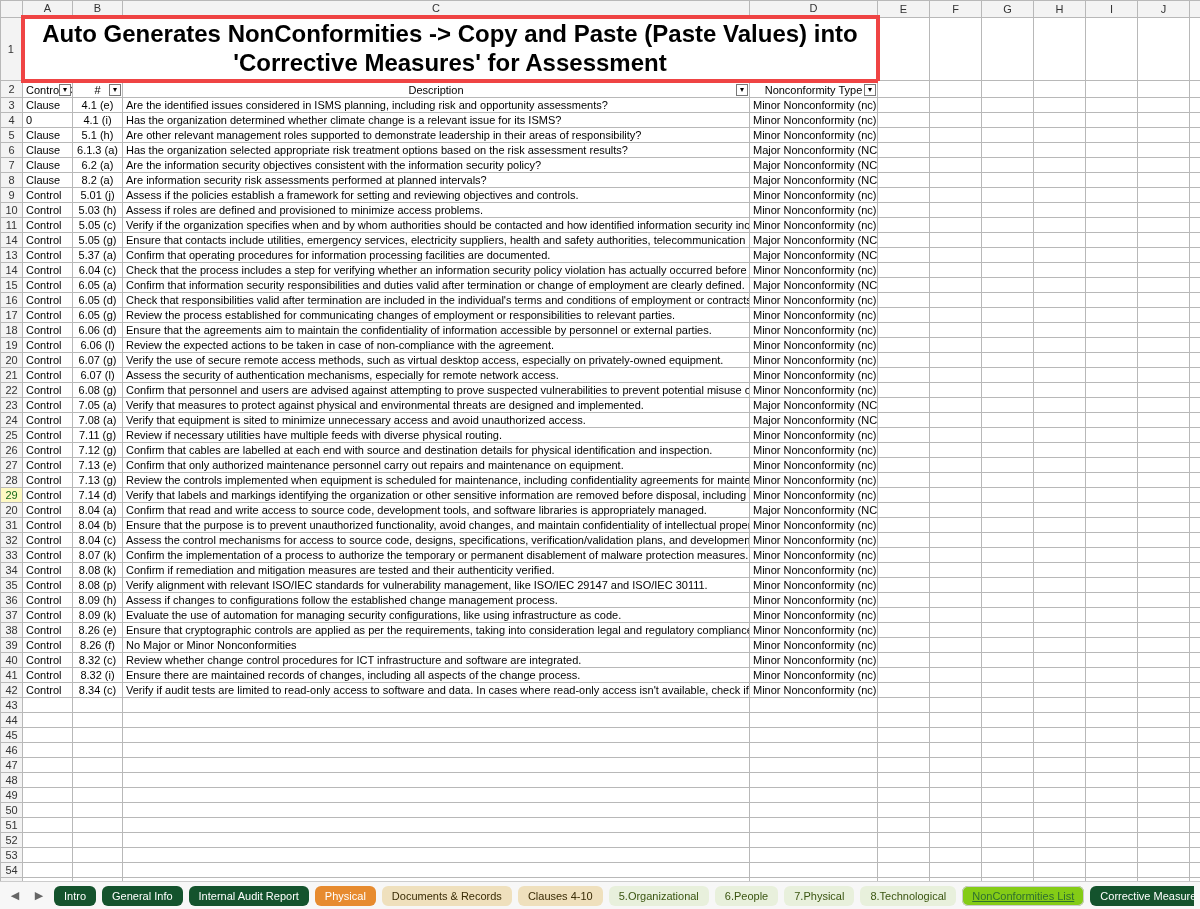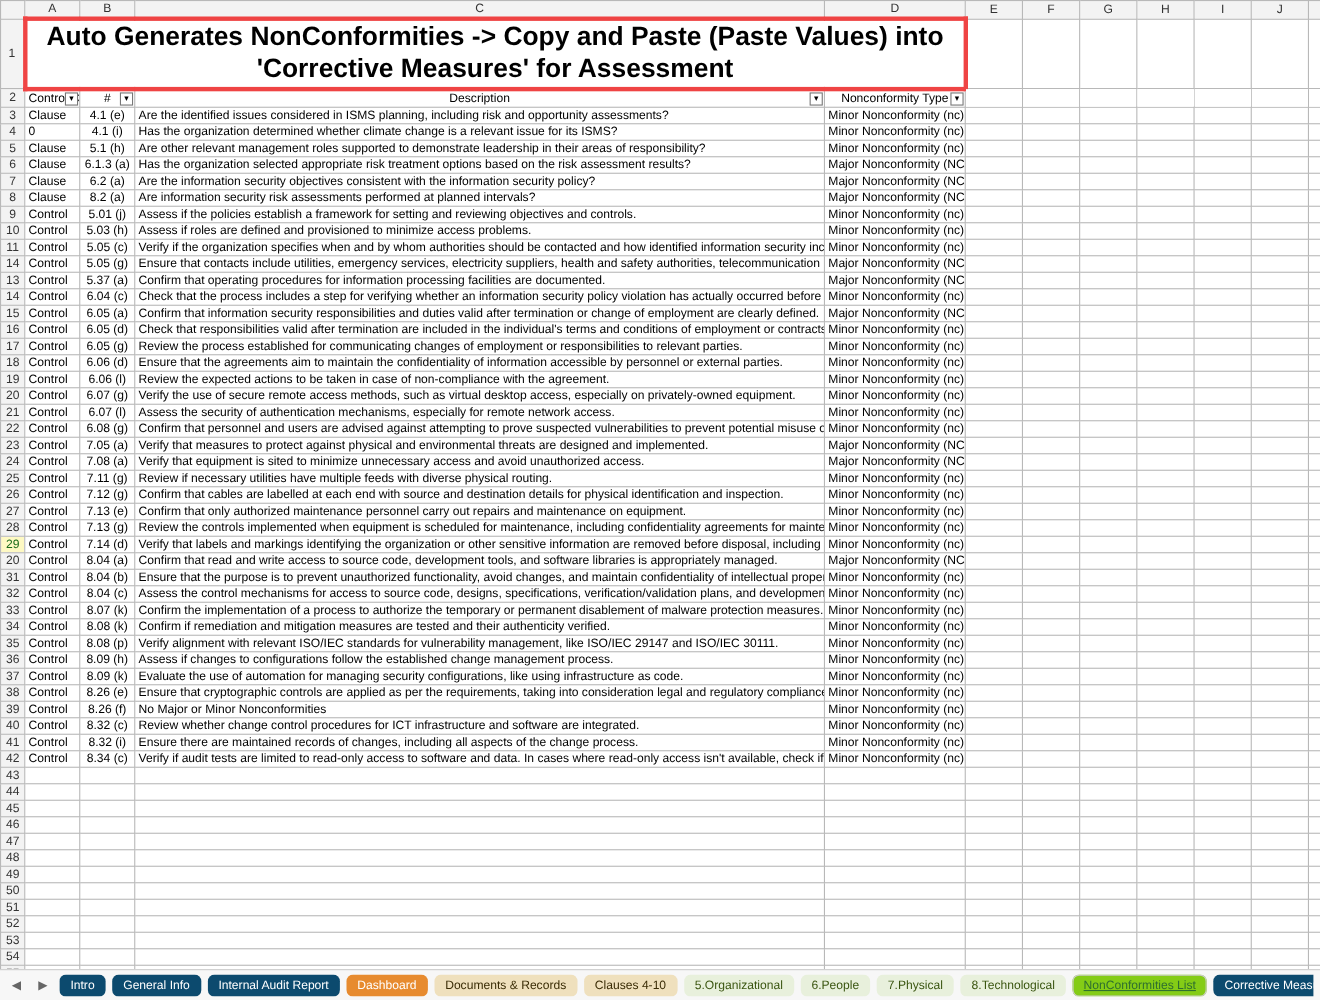--- a/index.html
+++ b/index.html
@@ -100,21 +100,21 @@
     width: 18px; height: 18px;
     display: inline-flex; align-items: center; justify-content: center;
     color: #666;
     cursor: pointer;
     border-radius: 3px;
   }
   .tabs { display: flex; gap: 6px; align-items: center; flex: 1; overflow: hidden; }
   .tab {
     padding: 4px 10px;
     border-radius: 6px;
-    background: #0c4a6e;
+    background: #14532d;
     color: #fff;
     cursor: pointer;
     white-space: nowrap;
   }
   .tab.orange { background: #e78b2f; color: #fff; }
   .tab.beige { background: #efe0bd; color: #3a2c06; }
   .tab.light { background: #e8f0dc; color: #3a5510; }
   .tab.active {
     background: #84cc16;
     color: #2f6f2f;
@@ -943,21 +943,21 @@
 </table>
 </div>
 
 <div class="tabbar">
   <span class="navbtn">◀</span>
   <span class="navbtn">▶</span>
   <div class="tabs" id="tabs">
       <div class="tab ">Intro</div>
       <div class="tab ">General Info</div>
       <div class="tab ">Internal Audit Report</div>
-      <div class="tab orange">Dashboard</div>
+      <div class="tab orange">Physical</div>
       <div class="tab beige">Documents &amp; Records</div>
       <div class="tab beige">Clauses 4-10</div>
       <div class="tab light">5.Organizational</div>
       <div class="tab light">6.People</div>
       <div class="tab light">7.Physical</div>
       <div class="tab light">8.Technological</div>
       <div class="tab active">NonConformities List</div>
       <div class="tab ">Corrective Measures</div>
     </div>
 </div>

